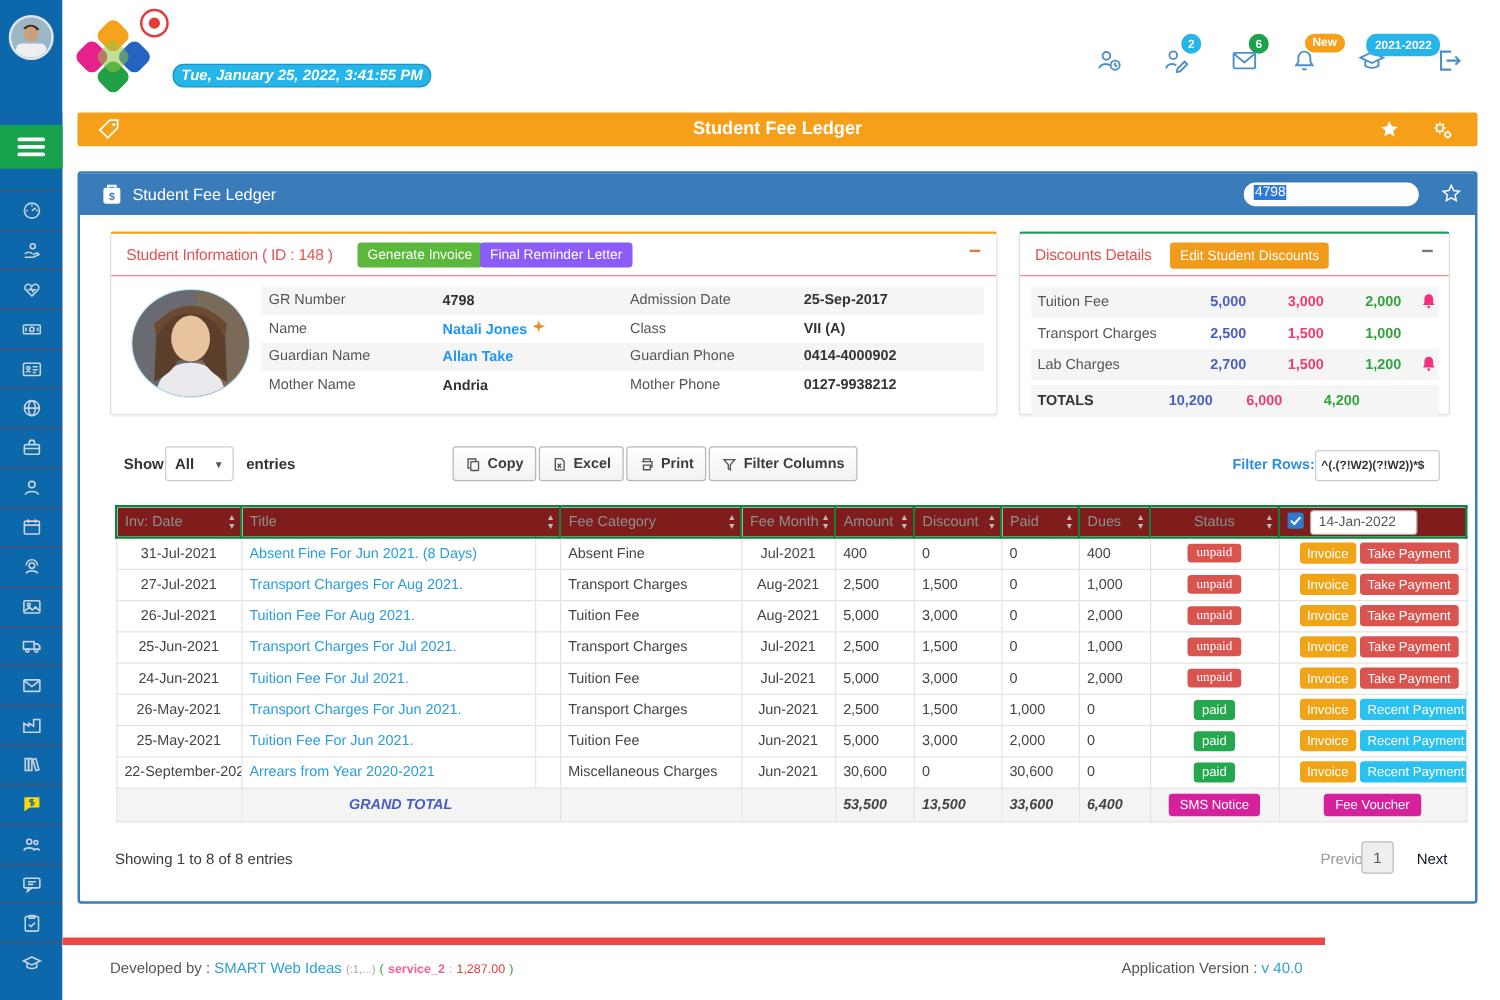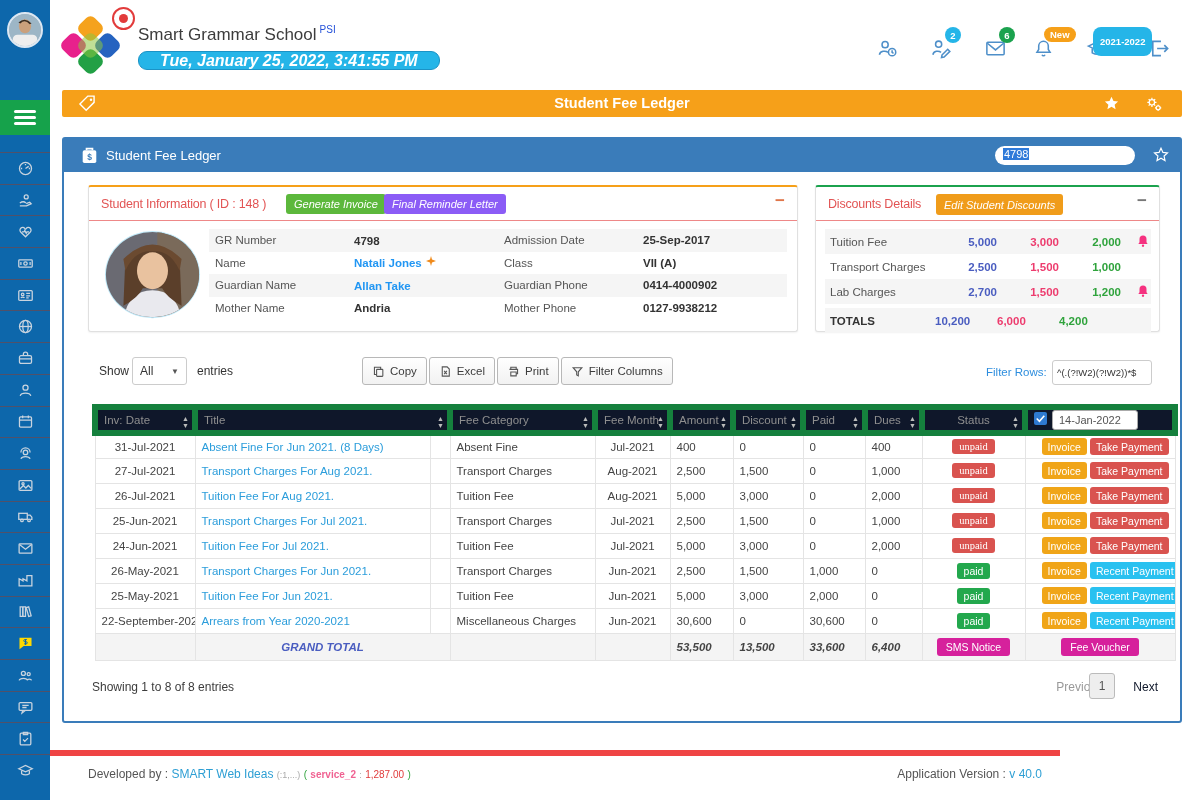--- a/index.html
+++ b/index.html
@@ -14,21 +14,21 @@
 .sitem{height:31.7px;border-top:1px solid rgba(150,60,40,.5);display:flex;align-items:center;justify-content:center;color:#c9d4df;}
 .sitem svg{width:17px;height:17px;}
 .sitem.hl{color:#ffd900;}
 
 #topbar{position:absolute;left:50px;top:0;width:1150px;height:90px;background:#fff;}
 #logo{position:absolute;left:8px;top:16px;width:66px;height:60px;}
 #reddot{position:absolute;left:62px;top:7px;width:23px;height:23px;border:2px solid #e23b3b;border-radius:50%;display:flex;align-items:center;justify-content:center;}
 #reddot i{width:9px;height:9px;border-radius:50%;background:#e23b3b;}
 #schoolname{position:absolute;left:88px;top:24px;font-size:17px;color:#3c3c3c;}
 #schoolname sup{font-size:10px;color:#2451d8;margin-left:3px;}
-#datebadge{position:absolute;left:88px;top:51px;height:19px;padding:0 21px;background:#25b5e8;border:1px solid #1b93c6;border-radius:9px;color:#fff;font-size:16px;font-weight:bold;font-style:italic;line-height:17px;white-space:nowrap;}
+#datebadge{position:absolute;left:88px;top:51px;height:19px;padding:0 6px;background:#25b5e8;border:1px solid #1b93c6;border-radius:9px;color:#fff;font-size:12px;font-weight:bold;font-style:italic;line-height:17px;white-space:nowrap;}
 .topicon{position:absolute;top:37px;width:24px;height:24px;color:#4e8fc9;}
 .topicon svg{width:23px;height:23px;}
 .badge{position:absolute;color:#fff;font-weight:bold;font-size:9.5px;display:flex;align-items:center;justify-content:center;border-radius:8px;white-space:nowrap;}
 .badge.circle{width:16px;height:16px;border-radius:50%;}
 .badge.cyan{background:#25b5e8;}
 .badge.green{background:#1ba24e;}
 .badge.orange{background:#f6a019;}
 
 #orangebar{position:absolute;left:62px;top:90px;width:1120px;height:27px;background:#f6a019;border-radius:2px;}
 #tagicon{position:absolute;left:15px;top:4px;width:20px;height:20px;}
@@ -43,21 +43,21 @@
 #psearch{position:absolute;left:931px;top:7px;width:140px;height:19px;background:#fff;border-radius:10px;padding:2px 8px;font-size:11px;}
 #psearch .sel{background:#2f7ad9;color:#fff;padding:0 1px;}
 #phead-star{position:absolute;left:1088px;top:7px;width:18px;height:18px;}
 
 .card{position:absolute;background:#fff;border:1px solid #e0e0e0;border-radius:3px;box-shadow:0 1px 2px rgba(0,0,0,.06);}
 #card-student{left:24px;top:46px;width:710px;height:147px;border-top:2px solid #f6a019;}
 #card-discounts{left:751px;top:46px;width:345px;height:147px;border-top:2px solid #1ba24e;}
 .card-title{position:absolute;left:12px;top:10px;font-size:12.5px;letter-spacing:-.2px;color:#e25454;white-space:nowrap;}
 .card-line{position:absolute;left:0;top:33px;width:100%;height:0;border-top:1px solid #e88;}
 .card-min{position:absolute;right:12px;top:4px;font-size:17px;font-weight:bold;color:#e0764a;cursor:pointer;}
-.cbtn{position:absolute;top:7px;height:20px;border:none;border-radius:3px;color:#fff;font-size:11px;padding:0 8px;font-family:inherit;cursor:pointer;white-space:nowrap;font-style:italic;}
+.cbtn{position:absolute;top:7px;height:20px;border:none;border-radius:3px;color:#fff;font-size:11px;padding:0 8px;font-family:inherit;cursor:pointer;white-space:nowrap;}
 #btn-geninv{left:197px;background:#5cb83c;}
 #btn-reminder{left:295px;background:#8b5cf6;}
 #btn-editdisc{left:120px;background:#f09c1a;height:21px;}
 
 #photo{position:absolute;left:15px;top:43px;width:97px;height:90px;}
 #inforows{position:absolute;left:120px;top:42px;width:578px;}
 .irow{display:flex;height:22.5px;align-items:center;font-size:11.5px;white-space:nowrap;}
 .irow:nth-child(odd){background:#f5f5f5;}
 .irow .l{width:145px;padding-left:6px;color:#555;}
 .irow .v{width:144px;font-weight:bold;color:#333;}
@@ -71,33 +71,33 @@
 .drow .dl{width:110px;padding-left:5px;color:#555;}
 .drow .n{width:62px;text-align:right;font-weight:bold;}
 .n.blue{color:#4a5dc0;}
 .n.pink{color:#ed3c6e;}
 .n.green{color:#2fa33c;}
 .drow .bell{position:absolute;right:1px;top:5px;width:14px;height:15px;}
 #dtotals{position:absolute;left:9px;top:121px;width:326px;height:25px;background:#f5f5f5;display:flex;align-items:center;font-size:11.5px;}
 #dtotals .dl{width:110px;padding-left:5px;color:#333;font-weight:bold;}
 #dtotals .n{width:62px;text-align:left;font-weight:bold;}
 
-#toolbar{position:absolute;left:24px;top:215px;width:1072px;height:34px;}
+#toolbar{position:absolute;left:24px;top:215px;width:1072px;height:34px;font-weight:bold;}
 #show-label{position:absolute;left:11px;top:10px;color:#333;}
 #show-select{position:absolute;left:44px;top:3px;width:55px;height:28px;border:1px solid #ccc;border-radius:3px;display:flex;align-items:center;justify-content:space-between;padding:0 7px;color:#333;background:#fff;cursor:pointer;}
 #show-select .chev{font-size:8px;color:#555;}
 #entries-label{position:absolute;left:109px;top:10px;color:#333;}
 #btngroup{position:absolute;left:274px;top:3px;display:flex;}
 .tbtn{height:28px;border:1px solid #b8b8b8;background:linear-gradient(#fff,#f2f2f2);border-radius:3px;margin-right:2px;display:flex;align-items:center;padding:0 9px;color:#3c3c3c;font-size:11.5px;cursor:pointer;white-space:nowrap;}
 .tbtn svg{width:13px;height:13px;margin-right:5px;}
 #filter-label{position:absolute;left:898px;top:12px;color:#2e8ede;font-size:11.5px;}
 #filter-input{position:absolute;left:964px;top:6px;width:100px;height:25px;border:1px solid #ccc;border-radius:3px;padding:0 4px;font-size:9.5px;color:#333;line-height:23px;background:#fff;white-space:nowrap;overflow:hidden;}
 
 #feetable{position:absolute;left:28px;top:265px;width:1080px;border-collapse:collapse;table-layout:fixed;font-size:11.5px;}
-#feetable th{background:#0f172a;color:#8f8f8f;font-weight:normal;height:25px;border:6px solid #15803d;text-align:left;padding:0 6px;position:relative;white-space:nowrap;}
+#feetable th{background:#7f1d1d;color:#8f8f8f;font-weight:normal;height:25px;border:2px solid #15803d;text-align:left;padding:0 6px;position:relative;white-space:nowrap;}
 #feetable th .sort{position:absolute;right:3px;top:5px;line-height:7px;font-size:7px;color:#bbb;text-align:center;}
 #feetable td{height:25px;border:1px solid #e4e4e4;padding:0 6px;color:#444;background:#fff;white-space:nowrap;overflow:hidden;}
 #feetable td.c{text-align:center;}
 #feetable td.act{text-align:center;padding:0 16px;margin-left:24px;}
 #feetable td .link{color:#2b9ddb;cursor:pointer;}
 th.th-date{text-align:center;}
 .statusbadge{display:inline-block;padding:2px 7px;border-radius:3px;color:#fff;font-size:10.5px;}
 .statusbadge.unpaid{background:#d9534f;font-family:Liberation Serif, serif;}
 .statusbadge.paid{background:#23a84d;}
 .abtn{display:inline-block;padding:2.5px 6px;border-radius:3px;color:#fff;font-size:10.5px;cursor:pointer;}
@@ -338,21 +338,20 @@
       <rect x="22" y="2" width="21" height="21" rx="6" transform="rotate(45 32.5 12.5)" fill="#f5a21d"></rect>
       <rect x="5" y="19" width="21" height="21" rx="6" transform="rotate(45 15.5 29.5)" fill="#e8218c"></rect>
       <rect x="39" y="19" width="21" height="21" rx="6" transform="rotate(45 49.5 29.5)" fill="#2563c0"></rect>
       <rect x="22" y="35" width="21" height="21" rx="6" transform="rotate(45 32.5 45.5)" fill="#22a045"></rect>
       <rect x="22" y="19" width="21" height="21" rx="6" transform="rotate(45 32.5 29.5)" fill="#8cc63f" opacity=".55"></rect>
     </svg>
   </div>
   <div id="reddot">
       <i></i>
     </div>
-  <div id="schoolname"><span>Smart Grammar School</span><sup>PSI</sup></div>
   <div id="datebadge">Tue, January 25, 2022, 3:41:55 PM</div>
 
   <div class="topicon" style="left:826px">
     <svg viewBox="0 0 24 24" fill="none" stroke="currentColor" stroke-width="1.6">
         <circle cx="9.5" cy="8" r="3.2"></circle>
         <path d="M3.5 18.5c.8-4 6.5-4.6 9-2.4"></path>
         <circle cx="16.8" cy="15.8" r="3.8"></circle>
         <path d="M16.8 13.8v2.2l1.5 1"></path>
       </svg>
   </div>
@@ -376,21 +375,21 @@
         <path d="M12 4.5a5 5 0 00-5 5V13l-1.8 2.8h13.6L17 13V9.5a5 5 0 00-5-5z"></path>
         <path d="M10.5 18.5a1.6 1.6 0 003 0"></path>
       </svg>
     <span class="badge orange" style="left:12px;top:-10px;height:15px;padding:0 6px">New</span>
   </div>
   <div class="topicon" style="left:1036px">
     <svg viewBox="0 0 24 24" fill="none" stroke="currentColor" stroke-width="1.6">
         <path d="M2.5 9.5L12 5l9.5 4.5L12 14z"></path>
         <path d="M6.5 12v4.5c3.5 2 7.5 2 11 0V12"></path>
       </svg>
-    <span class="badge cyan" style="left:7px;top:-10px;height:29px;padding:0 7px">2021-2022</span>
+    <span class="badge cyan" style="left:7px;top:-10px;height:18px;padding:0 7px">2021-2022</span>
   </div>
   <div class="topicon" style="left:1098px">
     <svg viewBox="0 0 24 24" fill="none" stroke="currentColor" stroke-width="1.7">
         <path d="M13.5 4.5H5v15h8.5"></path>
         <path d="M9.5 12h11M17 8.5l3.5 3.5-3.5 3.5"></path>
       </svg>
   </div>
 </header>
 
 <div id="orangebar">

